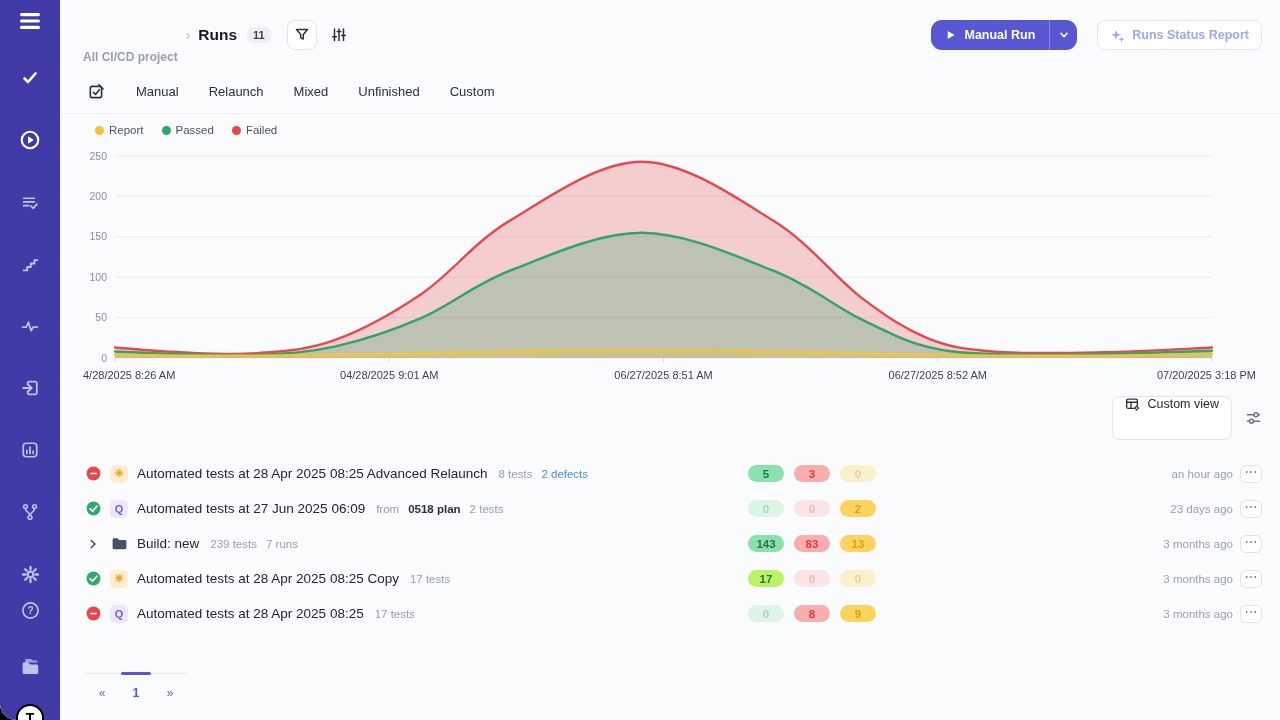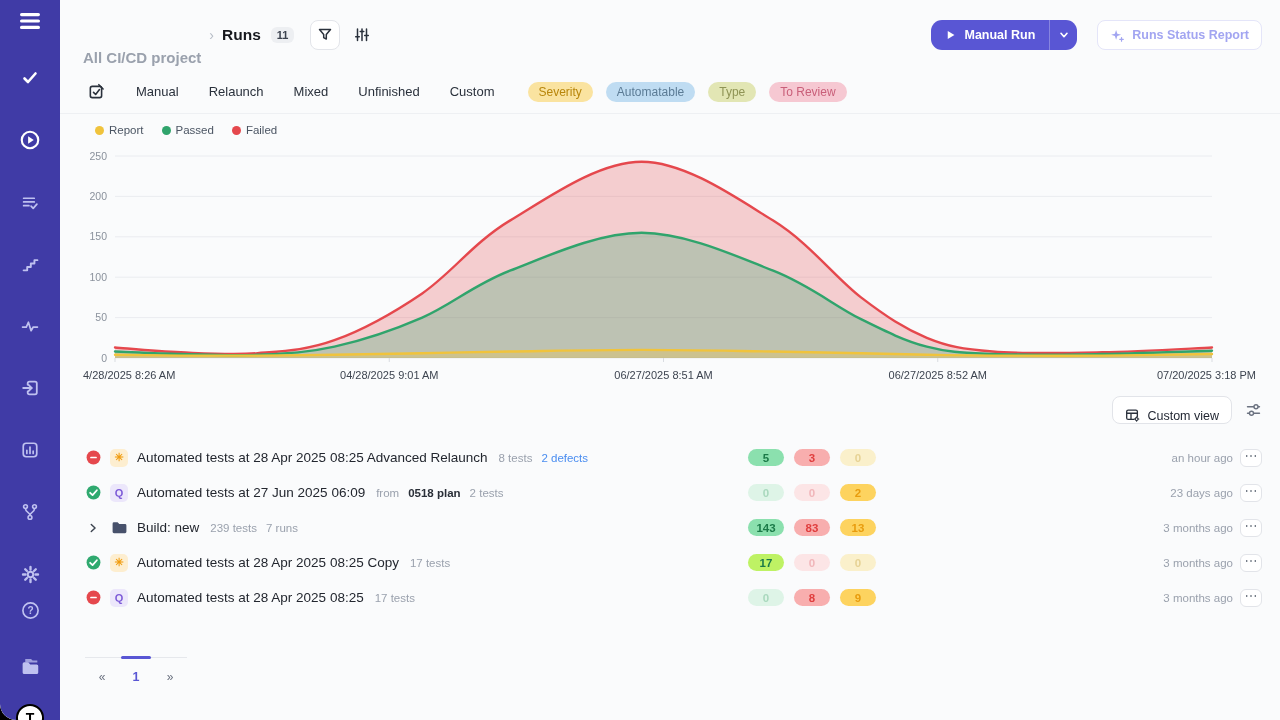--- a/index.html
+++ b/index.html
@@ -12,21 +12,21 @@
   .sb-menu { margin-top:12px; }
   .sb-nav { display:flex; flex-direction:column; align-items:center; gap:26px; margin-top:30px; flex:0 0 auto; }
   .sb-bottom { margin-top:auto; display:flex; flex-direction:column; align-items:center; gap:20px; padding-bottom:16px; }
   .avatar { width:28px; height:28px; border-radius:50%; background:#fff; border:2.5px solid #000; color:#000; font-weight:800; font-size:14px; display:flex; align-items:center; justify-content:center; }
 
   
   .content { flex:1; display:flex; flex-direction:column; min-width:0; }
 
   .topbar { height:70px; display:flex; align-items:center; padding:0 18px 0 23px; gap:10px; }
   .breadcrumb { display:flex; align-items:center; gap:8px; white-space:nowrap; }
-  .bc-project { color:#9aa1ad; font-weight:700; font-size:15px; cursor:pointer;margin-top:44px; }
+  .bc-project { color:#9aa1ad; font-weight:700; font-size:12px; cursor:pointer;margin-top:44px; }
   .bc-sep { color:#b6bcc6; font-size:14px; }
   .bc-page { color:#16181d; font-weight:700; font-size:15.5px; }
   .bc-count { background:#edeff2; border-radius:6px; font-size:11px; font-weight:700; color:#3d4450; padding:2px 6px; margin-left:2px; }
   .icon-btn { width:30px; height:30px; border:1px solid #e3e5ea; border-radius:8px; background:#fff; display:flex; align-items:center; justify-content:center; cursor:pointer; margin-left:6px; }
   .search { width:168px; height:30px; border:1px solid #e3e5ea; border-radius:8px; background:#fff; display:flex; align-items:center; padding:0 10px; gap:7px; }
   .search input { border:none; outline:none; font-size:12.5px; width:100%; background:transparent; color:#333; font-family:"Liberation Sans", sans-serif; }
   .search input::placeholder { color:#9aa1ad; }
   .qfl { margin-left:4px; display:flex; align-items:center; }
   .annot { display:flex; align-items:center; gap:10px; color:#e5484d; font-family:"DejaVu Sans Mono", monospace; font-weight:700; font-size:13px; letter-spacing:.5px; margin-left:2px; white-space:nowrap; }
   .spacer { flex:1; }
@@ -41,21 +41,21 @@
   .tab { border:none; background:none; font-size:13px; color:#2a313c; font-weight:500; padding:6px 15px; cursor:pointer; font-family:"Liberation Sans", sans-serif; }
   .chips { display:flex; gap:13px; margin-left:18px; }
   .chip { font-size:12px; font-weight:500; padding:3px 11px; border-radius:999px; border:none; cursor:pointer; font-family:"Liberation Sans", sans-serif; }
 
   .chart { padding:10px 18px 0 23px; }
   .legend { display:flex; gap:18px; margin-left:12px; margin-bottom:4px; }
   .legend-item { display:flex; align-items:center; gap:5px; font-size:11.5px; color:#4b5563; cursor:pointer; }
   .dot { width:9px; height:9px; border-radius:50%; }
 
   .viewbar { display:flex; justify-content:flex-end; align-items:center; gap:14px; padding:8px 18px 0 0; }
-  .custom-view { height:28px; border:1px solid #e2e4e9; background:#fff; border-radius:8px; display:flex; align-items:flex-end; gap:7px; font-size:12.5px; color:#1f2430; font-weight:500; padding:0 12px; cursor:pointer; font-family:"Liberation Sans", sans-serif; }
+  .custom-view { height:44px; border:1px solid #e2e4e9; background:#fff; border-radius:8px; display:flex; align-items:flex-start; gap:7px; font-size:12.5px; color:#1f2430; font-weight:500; padding:0 12px; cursor:pointer; font-family:"Liberation Sans", sans-serif; }
   .disp-icon { display:flex; cursor:pointer; }
 
   .rows { margin-top:16px; }
   .row { height:35px; display:flex; align-items:center; padding:0 18px 0 25px; position:relative; }
   .lead { width:16px; height:16px; margin-right:9px; display:flex; align-items:center; justify-content:center; flex-shrink:0; }
   .ticon { width:18px; height:18px; border-radius:5px; margin-right:9px; display:flex; align-items:center; justify-content:center; font-size:11px; font-weight:700; flex-shrink:0; }
   .ticon.spark { background:#fdeed0; color:#f09b0d; }
   .ticon.qase { background:#ece7fb; color:#7d5bd8; }
   .rtitle { color:#23272f; font-size:13.5px; cursor:pointer; white-space:nowrap; }
   .meta { display:flex; gap:9px; margin-left:11px; font-size:11.5px; color:#9aa1ad; align-items:center; white-space:nowrap; }
@@ -227,26 +227,20 @@
               <path d="M10.2 1.6 L14.2 5.6"></path>
             </g>
           </svg>
       </button>
       <div class="tabs" id="tabs">
           <button class="tab"><span>Manual</span></button>
           <button class="tab"><span>Relaunch</span></button>
           <button class="tab"><span>Mixed</span></button>
           <button class="tab"><span>Unfinished</span></button>
           <button class="tab"><span>Custom</span></button>
-        </div>
-      <div class="chips" id="chips">
-          <button class="chip" style="background: rgb(250, 227, 160); color: rgb(184, 134, 11);"><span>Severity</span></button>
-          <button class="chip" style="background: rgb(191, 220, 242); color: rgb(91, 123, 149);"><span>Automatable</span></button>
-          <button class="chip" style="background: rgb(226, 230, 180); color: rgb(143, 148, 85);"><span>Type</span></button>
-          <button class="chip" style="background: rgb(246, 200, 210); color: rgb(201, 95, 121);"><span>To Review</span></button>
         </div>
     </div>
 
     <section class="chart">
       <div class="legend" id="legend">
           <span class="legend-item">
             <span class="dot" style="background: rgb(240, 195, 60);"></span>
             <span>Report</span>
           </span>
           <span class="legend-item">

